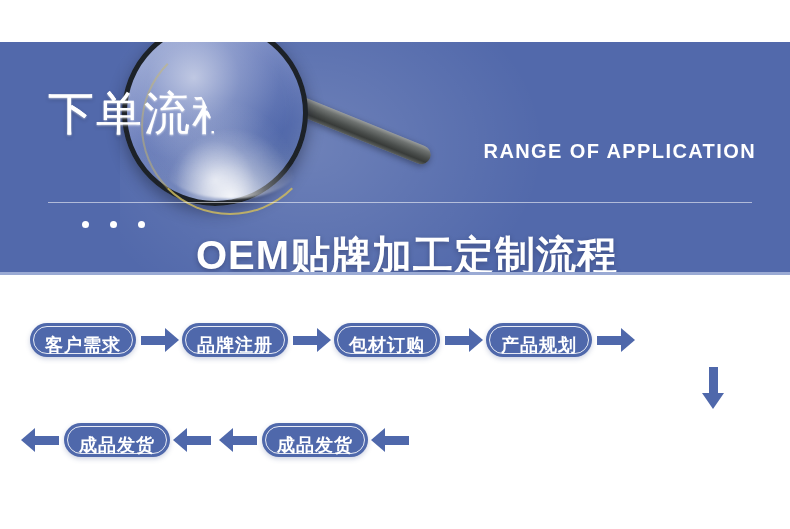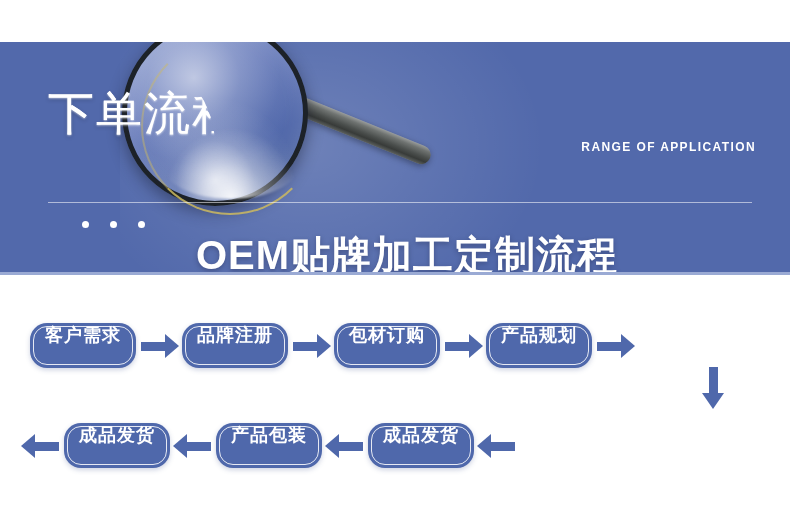--- a/index.html
+++ b/index.html
@@ -74,21 +74,21 @@
   #banner-title-overlay{
     position:absolute;left:48px;top:48px;
     font-size:46px;font-weight:400;color:#ffffff;
     letter-spacing:2px;line-height:1;white-space:nowrap;
     clip-path:ellipse(93px 93px at 74px 55px);
     text-shadow:0 1px 2px rgba(255,255,255,0.6);
   }
 
   #range-text{
     position:absolute;right:34px;top:98px;
-    font-size:12px;font-weight:bold;color:#ffffff;
+    font-size:20px;font-weight:bold;color:#ffffff;
     letter-spacing:1.4px;white-space:nowrap;
   }
   #hr-line{
     position:absolute;left:48px;top:160px;width:704px;height:1px;
     background:rgba(255,255,255,0.55);
   }
   #dots{position:absolute;left:82px;top:179px;display:flex;gap:21px;}
   #dots i{display:block;width:7px;height:7px;border-radius:50%;background:#ffffff;}
 
   #main-title{
@@ -104,25 +104,25 @@
   }
 
   
   #flow{position:absolute;left:0;top:275px;width:790px;height:254px;background:#fff;}
   .flow-row{position:absolute;display:flex;align-items:center;}
   #row1{left:30px;top:48px;}
   #row2{left:18px;top:148px;}
 
   .pill{
     position:relative;
-    height:45px;
+    height:34px;
     padding:0 15px;
     border-radius:17px;
     background:#4f68ab;
-    display:flex;align-items:flex-start;justify-content:center;
+    display:flex;align-items:flex-end;justify-content:center;
     box-shadow:0 2px 5px rgba(60,80,140,0.25);
   }
   .pill::before{
     content:"";position:absolute;left:3px;top:3px;right:3px;bottom:3px;
     border:1.5px solid rgba(255,255,255,0.85);
     border-radius:14px;
     pointer-events:none;
   }
   .pill span{
     position:relative;z-index:2;
@@ -241,23 +241,20 @@
       </div>
 
     <div class="pill">
       <span>成品发货</span>
     </div>
     <div class="arrow left">
         <div class="shaft"></div>
         <div class="head"></div>
       </div>
 
-    <div class="pill">
-      <span>产品包装</span>
-    </div>
     <div class="arrow left">
         <div class="shaft"></div>
         <div class="head"></div>
       </div>
 
     <div class="pill">
       <span>成品发货</span>
     </div>
     <div class="arrow left">
         <div class="shaft"></div>

